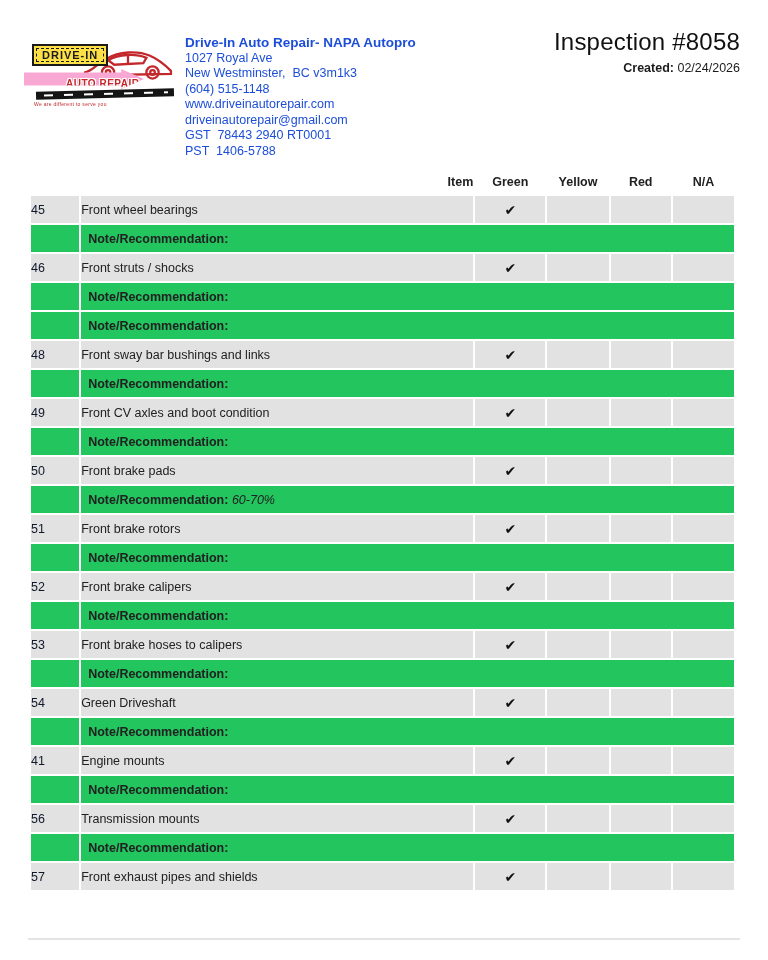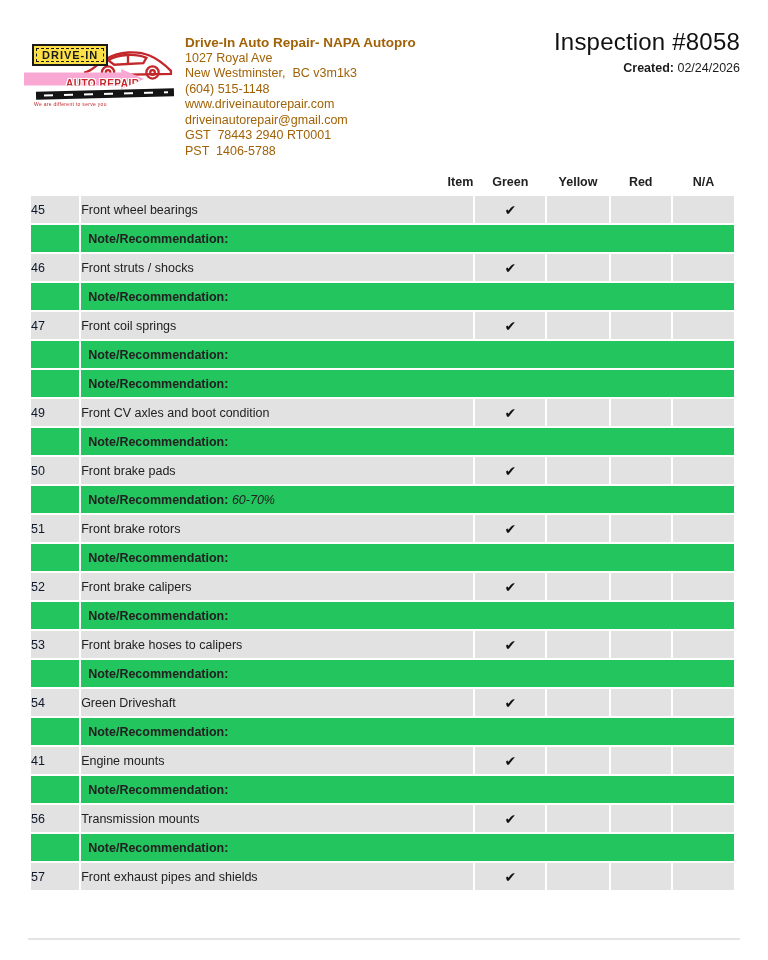--- a/index.html
+++ b/index.html
@@ -46,21 +46,21 @@
     background:repeating-linear-gradient(90deg,#fff 0 9px, transparent 9px 20px);
   }
   .logo-tagline {
     position:absolute; left:10px; top:57px;
     font-size:5px; color:#c3272b; letter-spacing:0.3px; white-space:nowrap;
   }
 
   
   .business-info {
     position:absolute; left:185px; top:35px;
-    font-size:12.5px; line-height:15.5px; color:#a16207;
+    font-size:12.5px; line-height:15.5px; color:#1d4ed8;
   }
   .business-info div { white-space:pre; }
   .biz-name { font-weight:700; font-size:13.5px; }
 
   
   .inspection-meta { position:absolute; right:28px; top:28px; text-align:right; }
   .inspection-title { font-size:24px; font-weight:400; color:#111; letter-spacing:0.2px; }
   .created-line { font-size:12.5px; margin-top:5px; color:#1c1c1c; }
   .created-label { font-weight:700; }
 
@@ -188,35 +188,35 @@
     <td class="cell-status status-red"></td>
     <td class="cell-status status-na"></td>
   </tr>
   <tr class="note-row">
     <td class="cell-num-blank"></td>
     <td class="cell-note" colspan="5">
       <span class="note-label">Note/Recommendation:</span><span class="note-value"></span>
     </td>
   </tr>
 
-  <tr class="item-row">
-    <td class="cell-num">47</td>
-    <td class="cell-item">Front coil springs</td>
-    <td class="cell-status status-green">✔</td>
-    <td class="cell-status status-yellow"></td>
-    <td class="cell-status status-red"></td>
-    <td class="cell-status status-na"></td>
-  </tr>
-  <tr class="note-row">
-    <td class="cell-num-blank"></td>
-    <td class="cell-note" colspan="5">
-      <span class="note-label">Note/Recommendation:</span><span class="note-value"></span>
-    </td>
-  </tr>
-
+  <tr class="note-row">
+    <td class="cell-num-blank"></td>
+    <td class="cell-note" colspan="5">
+      <span class="note-label">Note/Recommendation:</span><span class="note-value"></span>
+    </td>
+  </tr>
+
+  <tr class="item-row">
+    <td class="cell-num">48</td>
+    <td class="cell-item">Front sway bar bushings and links</td>
+    <td class="cell-status status-green">✔</td>
+    <td class="cell-status status-yellow"></td>
+    <td class="cell-status status-red"></td>
+    <td class="cell-status status-na"></td>
+  </tr>
   <tr class="note-row">
     <td class="cell-num-blank"></td>
     <td class="cell-note" colspan="5">
       <span class="note-label">Note/Recommendation:</span><span class="note-value"></span>
     </td>
   </tr>
 
   <tr class="item-row">
     <td class="cell-num">49</td>
     <td class="cell-item">Front CV axles and boot condition</td>

